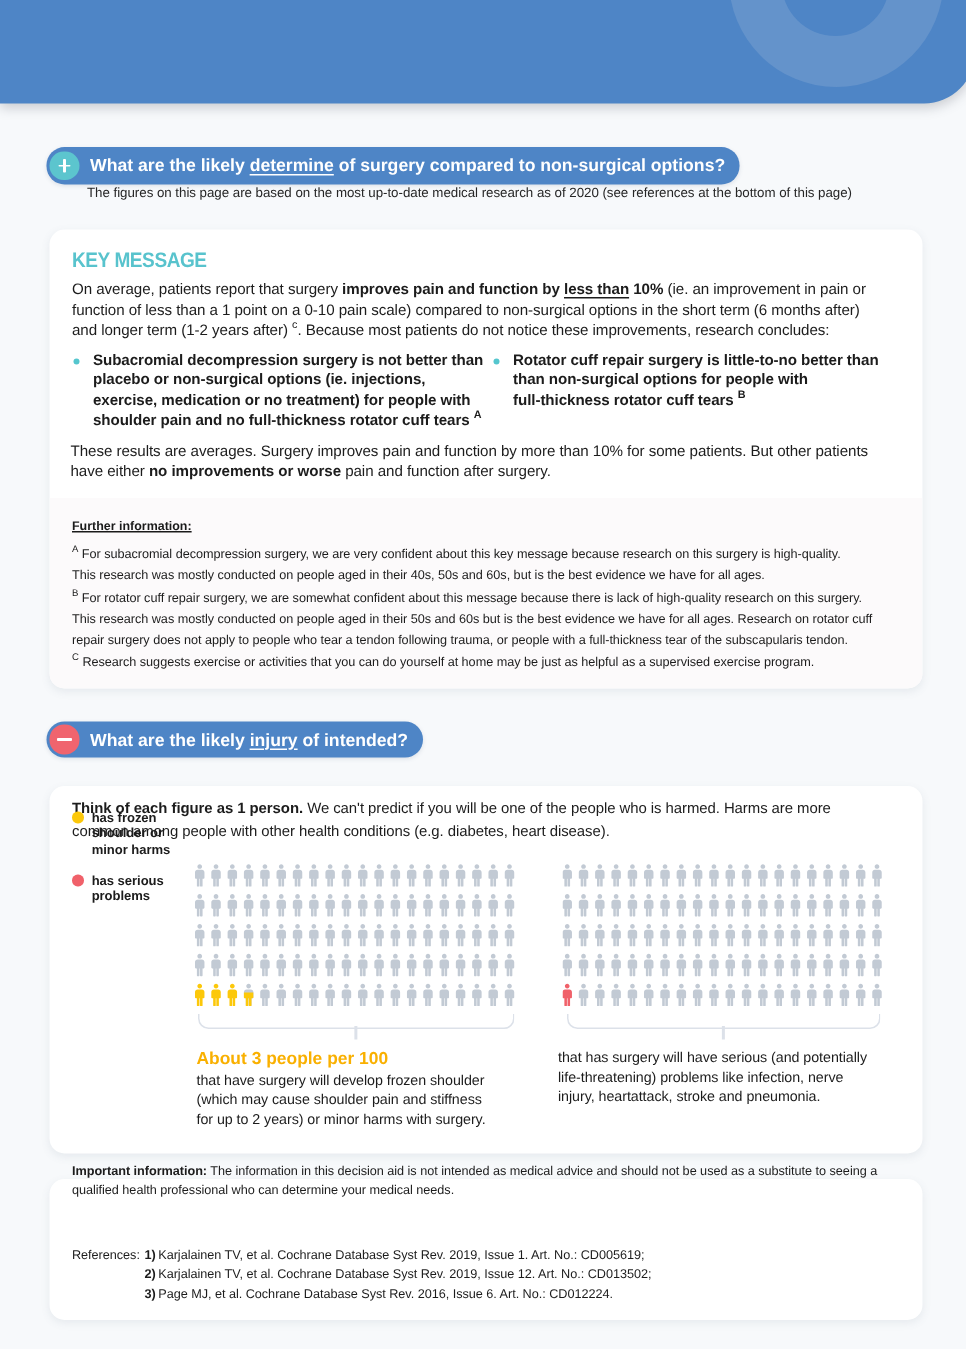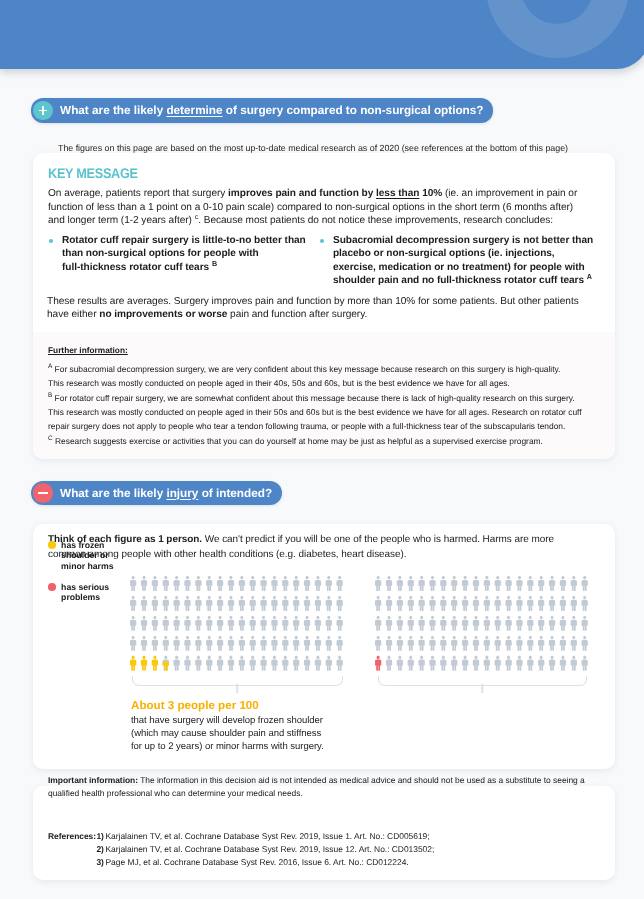--- a/index.html
+++ b/index.html
@@ -29,21 +29,21 @@
   .pill-text{color:#fff;font-size:11.75px;font-weight:bold;margin-left:7.5px;white-space:nowrap;
              letter-spacing:-.005px;}
   .pill-text u{text-decoration:underline;text-underline-offset:2px;text-decoration-thickness:1px;}
 
   .card{position:absolute;background:#fff;border-radius:10px;
         box-shadow:0 2px 6px rgba(90,105,130,.10);}
   .card-benefits{left:33px;top:153px;width:582px;height:306px;overflow:hidden;}
   .card-harms{left:33px;top:524px;width:582px;height:245px;overflow:hidden;}
   .card-footer{left:33px;top:786px;width:582px;height:94px;overflow:hidden;}
 
-  .note-top{position:absolute;left:58px;top:143px;font-size:8.9px;letter-spacing:-.02px;color:#262626;}
+  .note-top{position:absolute;left:58px;top:123px;font-size:8.9px;letter-spacing:-.02px;color:#262626;}
 
   .key-title{position:absolute;left:48px;top:166px;font-size:12.7px;font-weight:bold;color:#58c3cd;letter-spacing:-.28px;transform:scaleY(1.1);transform-origin:left top;}
   .km-body{position:absolute;left:48px;top:187px;width:540px;font-size:10.1px;
            letter-spacing:-.042px;line-height:13.6px;color:#1c1c1c;}
   .km-body b{font-weight:bold;}
   .km-body u{text-decoration:underline;text-underline-offset:1.5px;}
   sup{font-size:7.2px;vertical-align:super;line-height:0;}
 
   .bullets{position:absolute;left:49px;top:234px;width:551px;display:flex;}
   .bullet{display:flex;}
@@ -87,21 +87,21 @@
   .cap-title{font-size:11.6px;font-weight:bold;letter-spacing:.01px;margin-bottom:2px;}
   .cap-0{left:131px;top:699px;width:198px;}
   .cap-1{left:372px;top:699px;width:214px;}
   .cap-body{font-size:9.5px;letter-spacing:-.03px;line-height:13px;color:#1c1c1c;}
 
   .imp{position:absolute;left:48px;top:774px;width:548px;font-size:8.45px;
        letter-spacing:-.02px;line-height:13px;color:#1c1c1c;}
   .imp b{font-weight:bold;}
   .refs{position:absolute;left:48px;top:830px;width:548px;font-size:8.45px;
         letter-spacing:-.02px;line-height:12.75px;color:#1c1c1c;}
-  .refs-label{position:absolute;left:0;top:0;font-weight:bold;}
+  .refs-label{position:absolute;left:0;top:0;font-weight:normal;}
   .ref-line{position:relative;padding-left:57.5px;}
   .ref-num{position:absolute;left:48.4px;font-weight:bold;}
 </style>
 </head>
 <body>
 
 <div class="header">
   <div class="ring ring-outer"></div>
   <div class="ring ring-inner"></div>
 </div>
@@ -117,27 +117,27 @@
 <div class="note-top">The figures on this page are based on the most up-to-date medical research as of 2020 (see references at the bottom of this page)</div>
 
 <div class="card card-benefits">
   <div class="further" style="left:0;top:179px;width:582px;height:127px;"></div>
 </div>
 
 <div class="key-title">KEY MESSAGE</div>
 <div class="km-body">On average, patients report that surgery <b>improves pain and function by <u>less than</u> 10%</b> (ie. an improvement in pain or function of less than a 1 point on a 0-10 pain scale) compared to non-surgical options in the short term (6 months after) and longer term (1-2 years after) <sup>c</sup>. Because most patients do not notice these improvements, research concludes:</div>
 
 <div class="bullets">
+  <div class="bullet bullet-0">
+    <span class="dot"></span>
+    <span class="btext">Subacromial decompression surgery is not better than placebo or non-surgical options (ie. injections, exercise, medication or no treatment) for people with shoulder pain and no full-thickness rotator cuff tears <sup>A</sup></span>
+  </div>
   <div class="bullet bullet-1">
     <span class="dot"></span>
     <span class="btext">Rotator cuff repair surgery is little-to-no better than than non-surgical options for people with <span style="white-space:nowrap">full-thickness rotator cuff tears <sup>B</sup></span></span>
-  </div>
-  <div class="bullet bullet-0">
-    <span class="dot"></span>
-    <span class="btext">Subacromial decompression surgery is not better than placebo or non-surgical options (ie. injections, exercise, medication or no treatment) for people with shoulder pain and no full-thickness rotator cuff tears <sup>A</sup></span>
   </div>
 </div>
 
 <div class="km-after">These results are averages. Surgery improves pain and function by more than 10% for some patients. But other patients have either <b>no improvements or worse</b> pain and function after surgery.</div>
 
 <div class="fi-title" style="position:absolute;left:48px;top:345px;">Further information:</div>
 <div class="fi-p" style="left:48px;top:362px;"><sup>A</sup> For subacromial decompression surgery, we are very confident about this key message because research on this surgery is high-quality.<br>This research was mostly conducted on people aged in their 40s, 50s and 60s, but is the best evidence we have for all ages.</div>
 <div class="fi-p" style="left:48px;top:391px;"><sup>B</sup> For rotator cuff repair surgery, we are somewhat confident about this message because there is lack of high-quality research on this surgery.<br>This research was mostly conducted on people aged in their 50s and 60s but is the best evidence we have for all ages. Research on rotator cuff<br>repair surgery does not apply to people who tear a tendon following trauma, or people with a full-thickness tear of the subscapularis tendon.</div>
 <div class="fi-p" style="left:48px;top:434px;"><sup>C</sup> Research suggests exercise or activities that you can do yourself at home may be just as helpful as a supervised exercise program.</div>
 
@@ -773,20 +773,21 @@
     </svg></div>
 
 <div class="bracket bracket-0"></div>
 <div class="bracket bracket-1"></div>
 
 <div class="cap cap-0">
   <div class="cap-title" style="color:#f9b000">About 3 people per 100</div>
   <div class="cap-body">that have surgery will develop frozen shoulder (which may cause shoulder pain and stiffness for up to 2 years) or minor harms with surgery.</div>
 </div>
 <div class="cap cap-1">
+  <div class="cap-body">that has surgery will have serious (and potentially life-threatening) problems like infection, nerve injury, heartattack, stroke and pneumonia.</div>
 </div>
 
 <div class="card card-footer"></div>
 <div class="imp"><b>Important information:</b>
      <span>The information in this decision aid is not intended as medical advice and should not be used as a substitute to seeing a qualified health professional who can determine your medical needs.</span></div>
 <div class="refs">
   <b class="refs-label">References:</b>
   <div class="ref-line">
     <span class="ref-num">1)</span>
     <span>Karjalainen  TV, et al. Cochrane Database Syst Rev. 2019, Issue 1. Art. No.: CD005619;</span>

